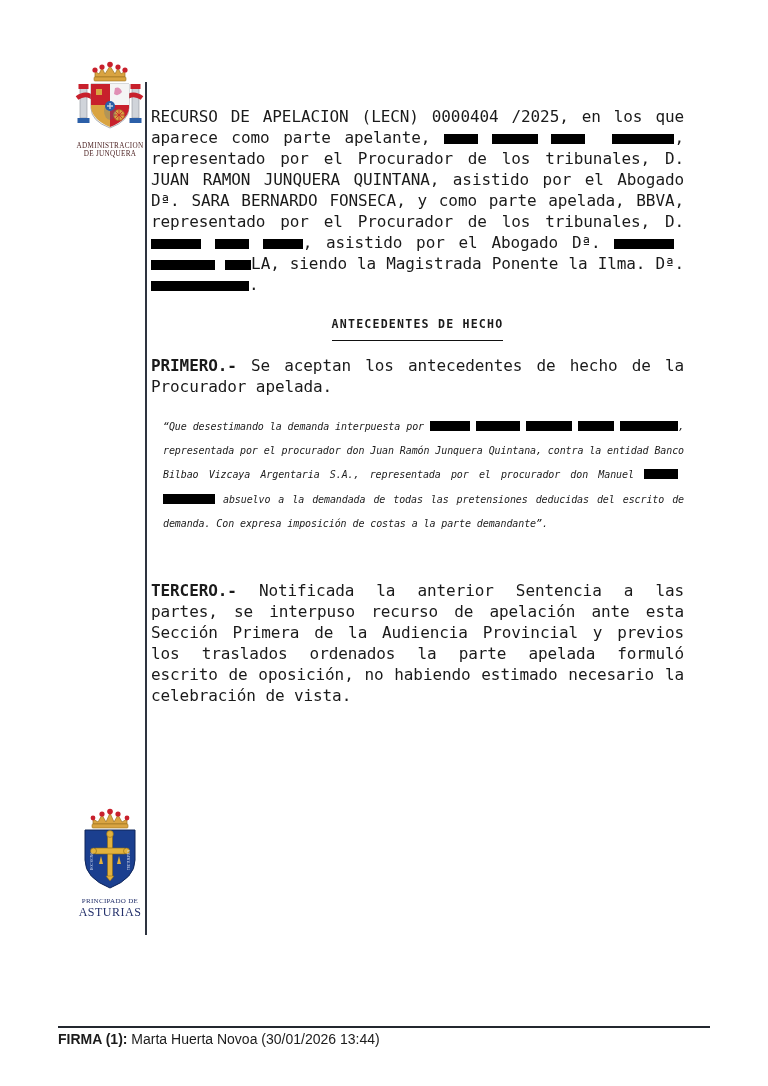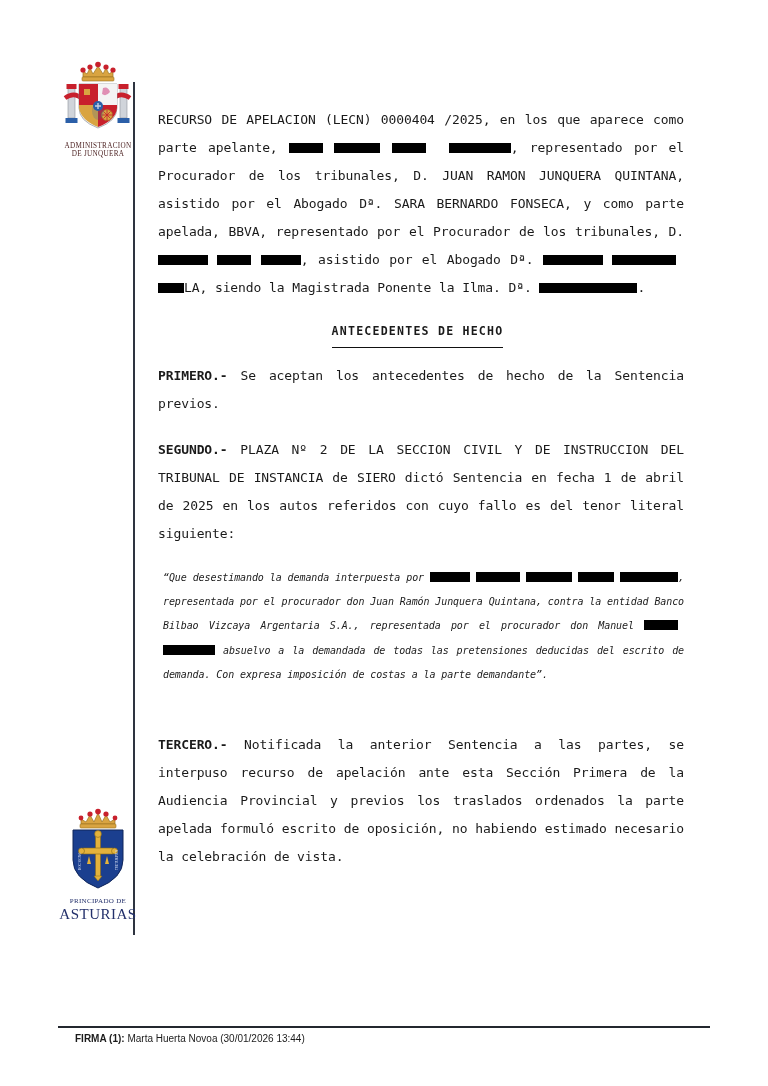--- a/index.html
+++ b/index.html
@@ -1,36 +1,36 @@
 <!DOCTYPE html>
 <html><head>
 <meta charset="utf-8">
 <style>
   html,body{margin:0;padding:0;background:#ffffff;}
   body{width:768px;height:1086px;position:relative;overflow:hidden;
        font-family:"DejaVu Sans Mono","Liberation Mono",monospace;color:#1a1a1a;}
 
   
-  .rail{position:absolute;left:0;top:0;width:140px;height:914px;text-decoration:underline;}
+  .rail{position:absolute;left:12px;top:0;width:140px;height:914px;text-decoration:underline;}
   .rail-line{position:absolute;left:133px;top:82px;width:2px;height:853px;background:#2e3440;}
 
   .emblem{position:absolute;left:52px;width:92px;text-align:center;}
   .emblem-top{top:58px;}
   .emblem-bottom{top:808px;}
   .emblem svg{display:block;margin:0 auto;}
   .emblem-cap{font-family:"Liberation Serif","DejaVu Serif",serif;color:#4a1f1f;
               letter-spacing:.3px;line-height:1.12;margin-top:2px;}
   .emblem-top .emblem-cap{font-size:7.2px;}
   .emblem-bottom .emblem-cap .l1{font-size:7px;display:block;color:#23306b;text-align:center;}
-  .emblem-bottom .emblem-cap .l2{font-size:15px;display:block;color:#23306b;letter-spacing:.5px;}
+  .emblem-bottom .emblem-cap .l2{font-size:12px;display:block;color:#23306b;letter-spacing:.5px;}
 
   
   .doc{position:absolute;left:151px;top:106px;width:533px;}
 
-  p.para{margin:0 0 18px 7px;font-size:13px;line-height:28px;
+  p.para{margin:0 0 18px 0;font-size:16px;line-height:21px;
          text-align:justify;text-justify:inter-word;letter-spacing:-0.1px;}
   p.para:last-child{margin-bottom:0;}
 
   .lead{font-weight:bold;}
 
   h2.sec{margin:22px 0 24px 0;font-size:11.6px;font-weight:bold;
          text-align:center;letter-spacing:1.2px;}
   h2.sec span{border-bottom:1.6px solid #111;padding-bottom:9px;}
 
   .quote{margin:0 0 18px 0;padding:0 0 0 12px;font-style:italic;
@@ -41,21 +41,21 @@
   
   .redact{display:inline-block;background:#000;height:10px;
           vertical-align:-1px;border-radius:0;}
 
   
   .footer{position:absolute;left:58px;top:1026px;width:652px;
           font-family:"Liberation Sans","DejaVu Sans",sans-serif;}
   .footer-rule{height:2px;background:#23272e;width:100%;}
   .sig-grid{position:relative;margin-top:5px;}
   .sig-row{display:flex;}
-  .sig-col{width:50%;font-size:10px;line-height:12.6px;color:#1b1b1b;white-space:nowrap;margin-left:17px;}
+  .sig-col{width:50%;font-size:14px;line-height:12.6px;color:#1b1b1b;white-space:nowrap;}
   .sig-col b{font-weight:bold;}
 </style>
 </head>
 <body>
 
 <div class="rail">
   <div class="rail-line"></div>
 
   <div class="emblem emblem-top">
     <svg width="78" height="82" viewBox="0 0 78 82">
@@ -129,23 +129,22 @@
     </div>
   </div>
 </div>
 
 <main class="doc">
 
   <p class="para"><span>RECURSO DE APELACION (LECN) 0000404 /2025, en los que aparece como parte apelante, </span><span class="redact" style="width:34px"></span>&nbsp;<span class="redact" style="width:46px"></span>&nbsp;<span class="redact" style="width:34px"></span>&nbsp;&nbsp;<span class="redact" style="width:62px"></span><span>, representado por el Procurador de los tribunales, D. JUAN RAMON JUNQUERA QUINTANA, asistido por el Abogado Dª. SARA BERNARDO FONSECA, y como parte apelada,  BBVA, representado por el Procurador de los tribunales, D. </span><span class="redact" style="width:50px"></span>&nbsp;<span class="redact" style="width:34px"></span>&nbsp;<span class="redact" style="width:40px"></span><span>, asistido por el Abogado Dª. </span><span class="redact" style="width:60px"></span>&nbsp;<span class="redact" style="width:64px"></span>&nbsp;<span class="redact" style="width:26px"></span><span>LA, siendo la Magistrada Ponente la Ilma. Dª. </span><span class="redact" style="width:98px"></span><span>.</span></p>
 
   <h2 class="sec"><span>ANTECEDENTES DE HECHO</span></h2>
 
-  <p class="para"><span class="lead">PRIMERO.-</span><span> Se aceptan los antecedentes de hecho de la Sentencia previos.</span></p>
+  <p class="para"><span class="lead">PRIMERO.-</span><span> Se aceptan los antecedentes de hecho de la Procurador apelada.</span></p>
 
-  <p class="para"><span class="lead">SEGUNDO.-</span><span> PLAZA Nº 2 DE LA SECCION CIVIL Y DE INSTRUCCION DEL TRIBUNAL DE INSTANCIA de SIERO dictó Sentencia en fecha 1 de abril de 2025 en los autos referidos con cuyo fallo es del tenor literal siguiente:</span></p>
 
   <p class="quote"><span>“Que desestimando la demanda interpuesta por </span><span class="redact" style="width:40px"></span>&nbsp;<span class="redact" style="width:44px"></span>&nbsp;<span class="redact" style="width:46px"></span>&nbsp;<span class="redact" style="width:36px"></span>&nbsp;<span class="redact" style="width:58px"></span><span>, representada por el procurador don Juan Ramón Junquera Quintana, contra la entidad Banco Bilbao Vizcaya Argentaria S.A., representada por el procurador don Manuel </span><span class="redact" style="width:34px"></span>&nbsp;<span class="redact" style="width:52px"></span><span> absuelvo a la demandada de todas las pretensiones deducidas del escrito de demanda. Con expresa imposición de costas a la parte demandante”.</span></p>
 
   <div class="gap"></div>
 
   <p class="para"><span class="lead">TERCERO.-</span><span> Notificada la anterior Sentencia a las partes, se interpuso recurso de apelación ante esta Sección Primera de la Audiencia Provincial y previos los traslados ordenados la parte apelada formuló escrito de oposición, no habiendo estimado necesario la celebración de vista.</span></p>
 
 </main>
 
 <footer class="footer">

